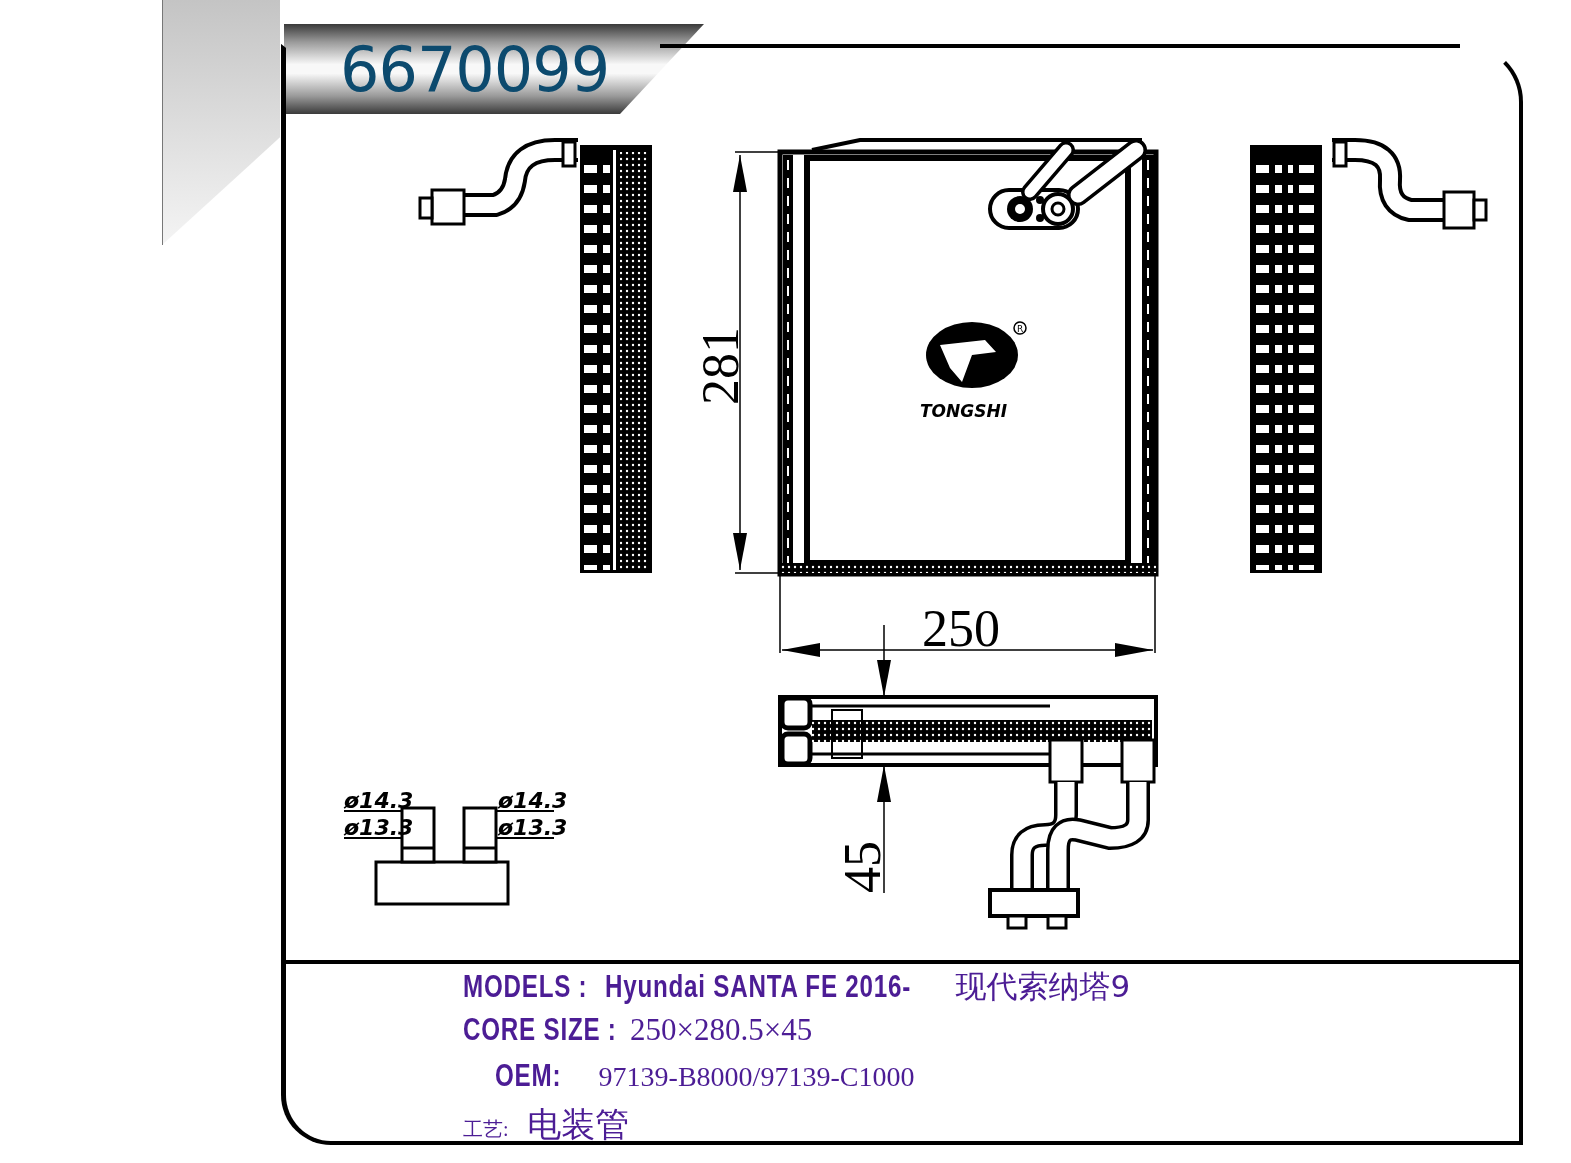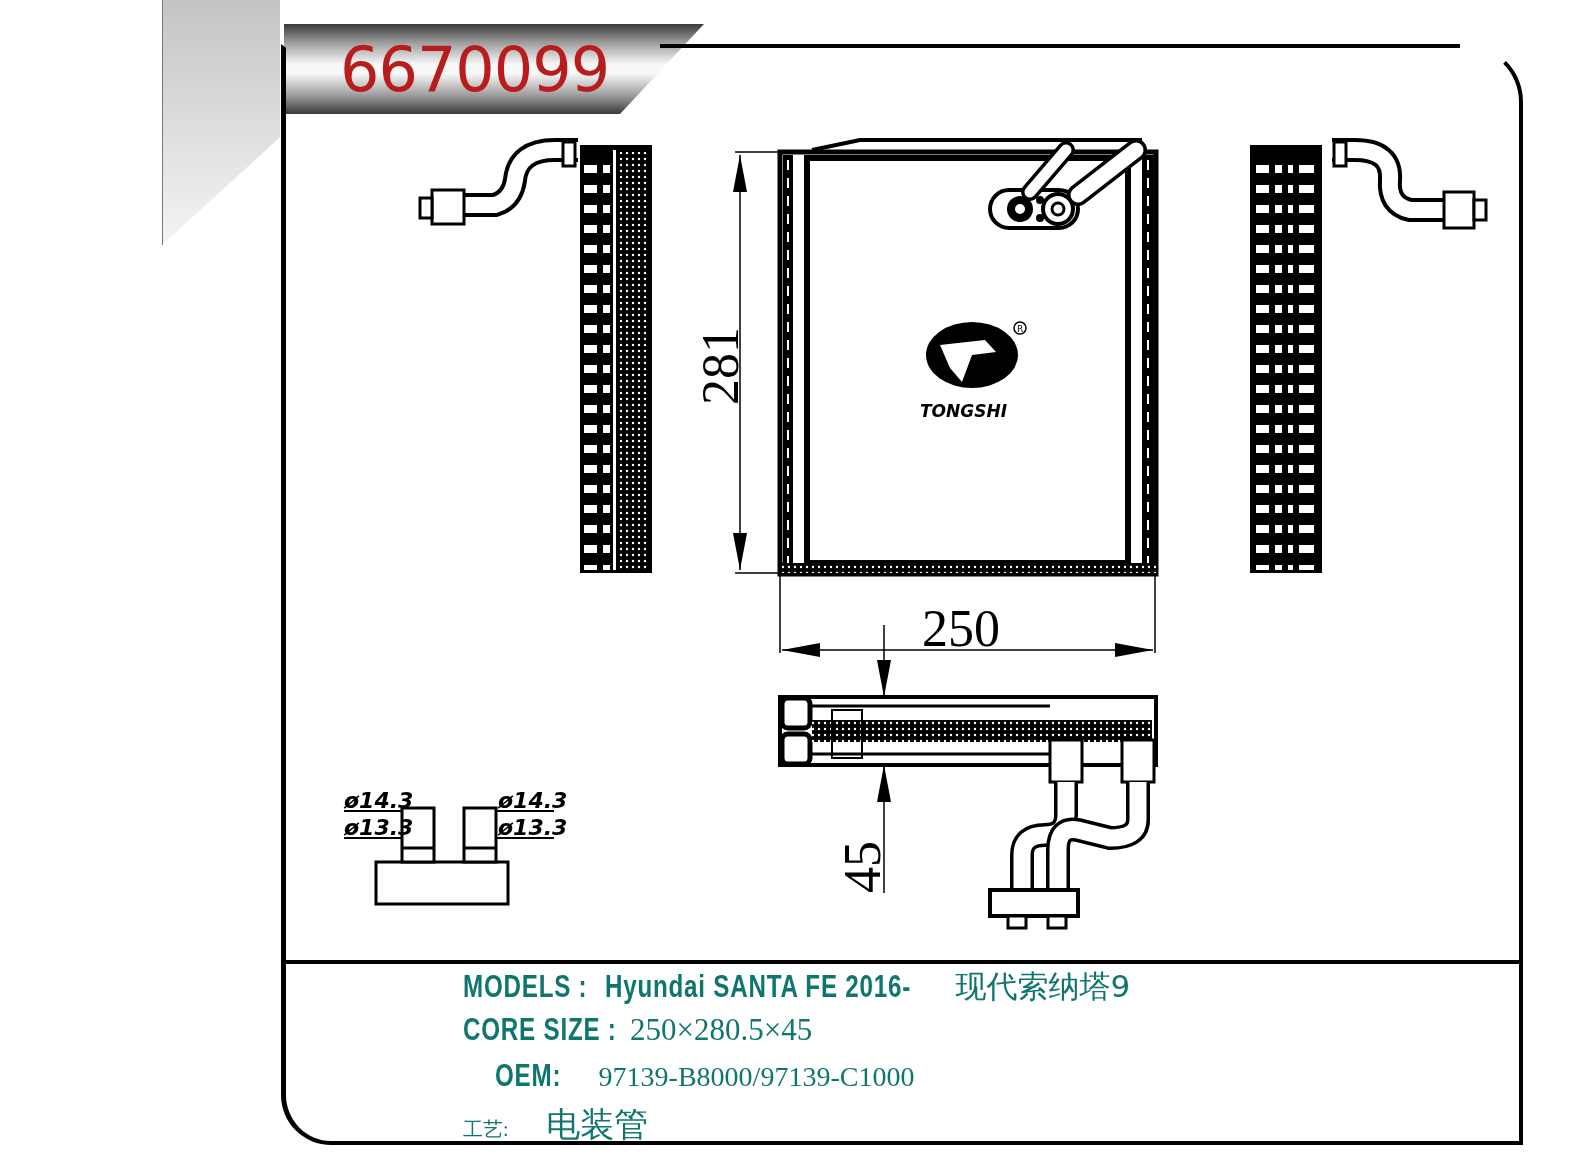--- a/index.html
+++ b/index.html
@@ -11,31 +11,31 @@
     clip-path: polygon(0 0, 100% 0, 100% 56%, 0 100%);
   }
   .left-tab-edge { left: 162px; top: 0; width: 1px; height: 245px; background: #777; }
   .banner {
     left: 284px; top: 24px; width: 420px; height: 90px;
     background: linear-gradient(to bottom, #3a3a3a 0%, #9a9a9a 20%, #f8f8f8 45%, #f8f8f8 55%, #9a9a9a 80%, #3a3a3a 100%);
     clip-path: polygon(0 0, 100% 0, 80% 100%, 0 100%);
   }
   .part-number {
     left: 340px; top: 34px; font-family: "DejaVu Sans", sans-serif;
-    font-size: 62px; font-weight: normal; color: #b91c1c; letter-spacing: -1px; line-height: 72px;
+    font-size: 62px; font-weight: normal; color: #0c4a6e; letter-spacing: -1px; line-height: 72px;
   }
   .frame {
     left: 281px; top: 44px; width: 1242px; height: 1101px;
     border: 4px solid #000; border-left-width: 5px;
     border-radius: 0 58px 0 50px;
     border-top-color: transparent; box-sizing: border-box;
   }
   .frame-top { left: 660px; top: 44px; width: 800px; height: 4px; background: #000; }
   .frame-divider { left: 283px; top: 960px; width: 1240px; height: 4px; background: #000; }
-  .info { left: 463px; font-family: "DejaVu Sans Mono", monospace; font-size: 31px; color: #0f766e; white-space: nowrap; }
+  .info { left: 463px; font-family: "DejaVu Sans Mono", monospace; font-size: 31px; color: #4c1d95; white-space: nowrap; }
   .info .label { font-family: "Liberation Sans", sans-serif; font-weight: bold; letter-spacing: 1px; transform: scaleX(0.78); transform-origin: left; display: inline-block; }
   .serif { font-family: "Liberation Serif", serif; }
   .cn { font-family: "DejaVu Sans", sans-serif; }
   svg { position: absolute; overflow: visible; }
   .dim { font-family: "Liberation Serif", serif; font-size: 52px; fill: #000; }
   .dimsmall { font-family: "DejaVu Sans", sans-serif; font-size: 22px; font-weight: bold; font-style: italic; fill: #000; }
   .logo-text { font-family: "DejaVu Sans", sans-serif; font-size: 17px; font-weight: bold; font-style: italic; fill: #000; }
 </style>
 </head>
 <body>
@@ -179,14 +179,14 @@
 </div>
 <div class="abs info" style="top:1011px;">
   <span class="label">CORE SIZE :</span><span class="serif" style="margin-left:-30px;font-family:Liberation Serif, serif;">250×280.5×45</span>
 </div>
 <div class="abs info" style="top:1057px;margin-left:32px;">
   <span class="label">OEM:</span>
   <span class="serif" style="font-size:28px;">97139-B8000/97139-C1000</span>
 </div>
 <div class="abs info" style="top:1102px;">
   <span class="serif" style="font-size:20px;">工艺:</span>
-  <span class="cn" style="font-size:34px;margin-left:19px;">电装管</span>
+  <span class="cn" style="font-size:34px;">电装管</span>
 </div>
 
 </body></html>

